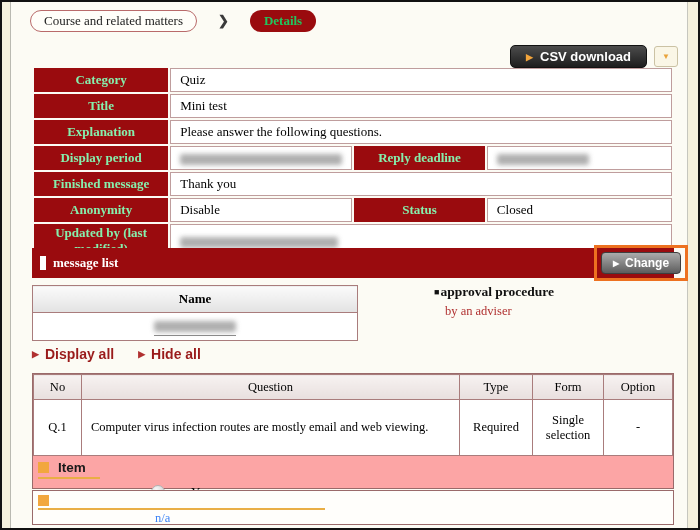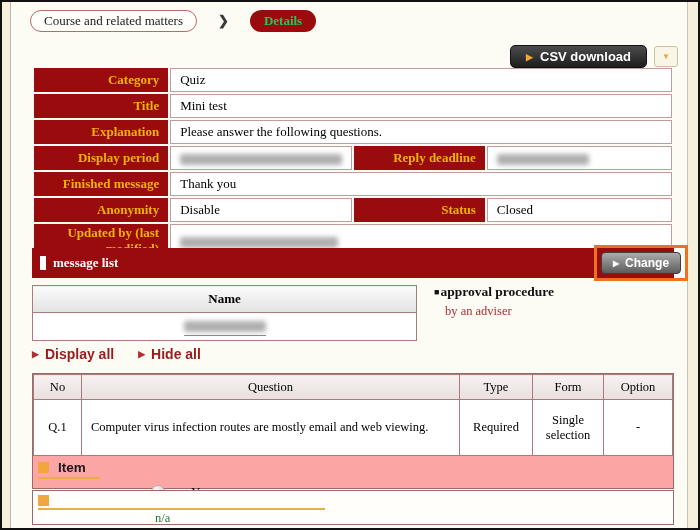--- a/index.html
+++ b/index.html
@@ -20,40 +20,40 @@
            font-family:"Liberation Sans",sans-serif;}
   .csv-btn{display:flex;align-items:center;gap:7px;background:linear-gradient(#4c4c4c,#1d1d1d);color:#fff;
            border:1px solid #111;border-radius:5px;padding:3px 15px;font-size:13px;font-weight:bold;cursor:pointer;}
   .csv-arrow{color:#f2a53c;font-size:9px;}
   .dd-btn{width:24px;height:21px;background:#faf6e6;border:1px solid #cbc2a4;border-radius:3px;
           color:#e9a33b;font-size:8px;line-height:1;cursor:pointer;padding:0;}
 
   
   .details{position:absolute;left:30px;top:64px;width:642px;border-collapse:separate;border-spacing:2px;font-size:13px;}
   .details td{height:20px;padding:1px 9px;}
-  .details .lbl{background:#9a0b0e;color:#eab308;font-weight:bold;text-align:right;width:126px;}
+  .details .lbl{background:#9a0b0e;color:#86efac;font-weight:bold;text-align:center;width:126px;}
   .details .val{background:#fff;border:1px solid #bf9d9d;}
   .details .val2{width:180px;}
   .redact{display:inline-block;height:11px;border-radius:2px;background:#9b9b9b;filter:blur(2.5px);
           opacity:.8;vertical-align:middle;}
 
   
   .adviser-bar{position:absolute;left:30px;top:246px;width:642px;height:30px;background:#9a0b0e;box-sizing:border-box;}
   .adviser-title{position:absolute;left:8px;top:7px;color:#fff;font-weight:bold;font-size:13px;
                  display:flex;gap:7px;align-items:center;}
   .white-sq{width:6px;height:14px;background:#fff;display:inline-block;}
   .change-hl{position:absolute;right:-14px;top:-3px;width:94px;height:36px;border:3px solid #ed7120;
              box-sizing:border-box;display:flex;align-items:center;justify-content:center;}
   .change-btn{background:linear-gradient(#ababab,#5d5d5d);border:1px solid #3e3e3e;border-radius:4px;color:#fff;
               font-family:"Liberation Sans",sans-serif;font-weight:bold;font-size:12px;padding:3px 11px;
               display:flex;gap:6px;align-items:center;cursor:pointer;}
   .change-arrow{font-size:8px;}
 
   
-  .name-table{position:absolute;left:30px;top:283px;width:385px;border-collapse:collapse;font-size:13px;}
+  .name-table{position:absolute;left:30px;top:283px;width:326px;border-collapse:collapse;font-size:13px;}
   .name-table th{background:linear-gradient(#fbfbfb,#e2e2e2);border:1px solid #a97c7c;font-weight:bold;height:24px;}
   .name-table td{border:1px solid #a97c7c;height:25px;text-align:center;background:#fff;}
   .name-link{display:inline-block;border-bottom:1px solid #8a8a8a;padding-bottom:1px;cursor:pointer;}
   .approval{position:absolute;left:432px;top:282px;font-size:13.5px;}
   .approval-title{font-weight:bold;color:#111;display:flex;align-items:center;gap:1px;}
   .approval-title .sq{font-size:9px;}
   .approval-value{color:#b03030;margin:4px 0 0 11px;font-size:12.5px;}
 
   
   .quick-links{position:absolute;left:30px;top:344px;display:flex;gap:24px;
@@ -77,21 +77,21 @@
   .sec-underline{height:2px;background:#e9ae45;margin:2px 0 0 5px;}
   .ul-item{width:62px;}
   .ul-rel{width:287px;}
 
   .radio-row{display:flex;align-items:center;gap:26px;margin:5px 0 0 118px;font-size:13px;}
   .radio{width:12px;height:12px;border-radius:50%;border:1px solid #b2b2b2;
          background:radial-gradient(circle at 35% 30%, #f7f7f7, #c8c8c8);cursor:pointer;flex:0 0 auto;}
 
   .rel-box{position:absolute;left:30px;top:488px;width:642px;height:35px;border:1px solid #9a6a6a;
            box-sizing:border-box;background:#fffefb;}
-  .rel-value{margin:1px 0 0 122px;font-size:12.5px;color:#15803d;}
+  .rel-value{margin:1px 0 0 122px;font-size:12.5px;color:#3b82f6;}
 </style>
 </head>
 <body>
 
 <div class="page">
   <div class="strip-left"></div>
   <div class="strip-right"></div>
 
   <div class="breadcrumb">
     <span class="crumb-pill">Course and related matters</span>

